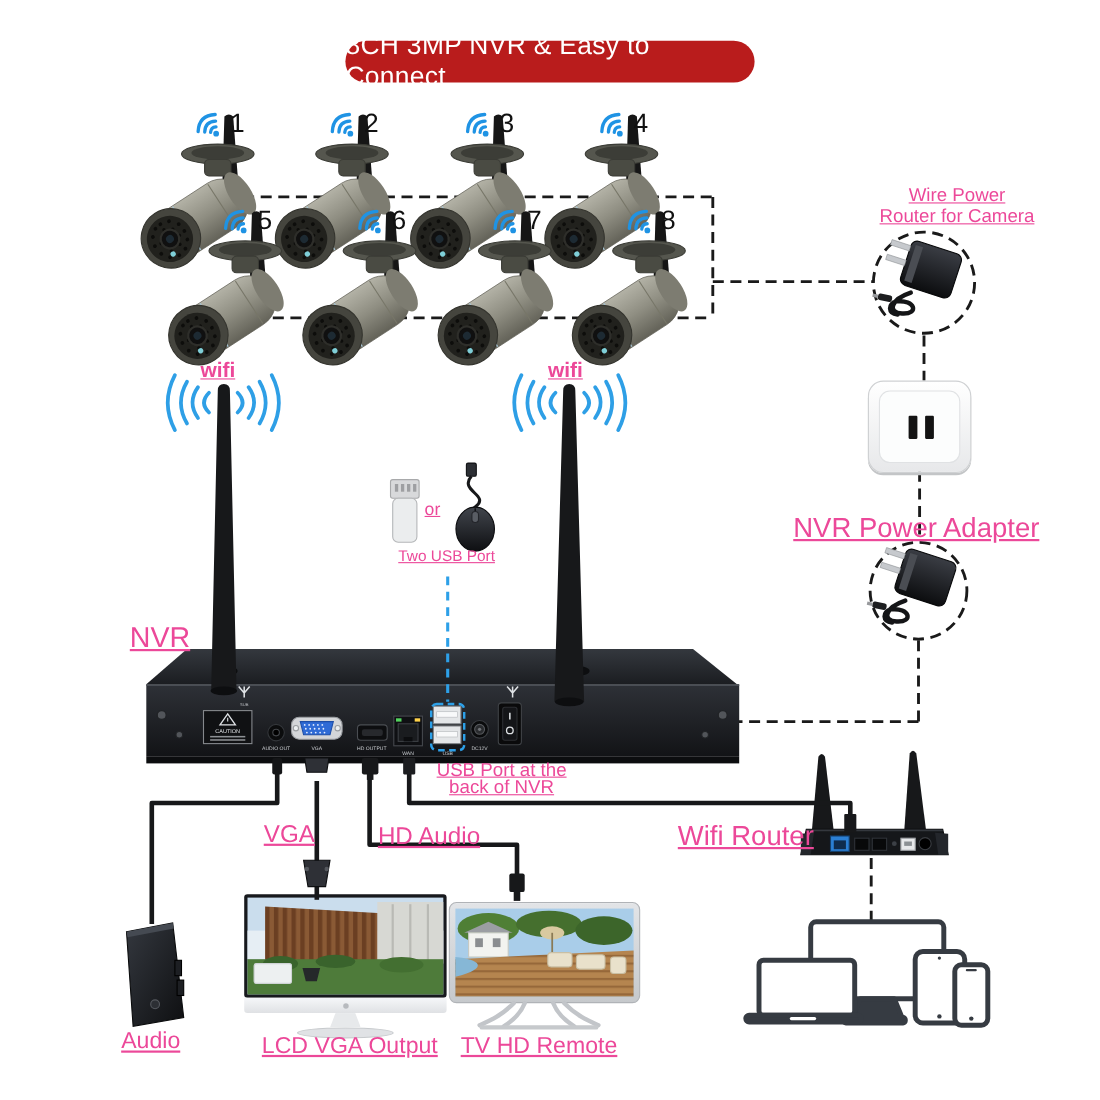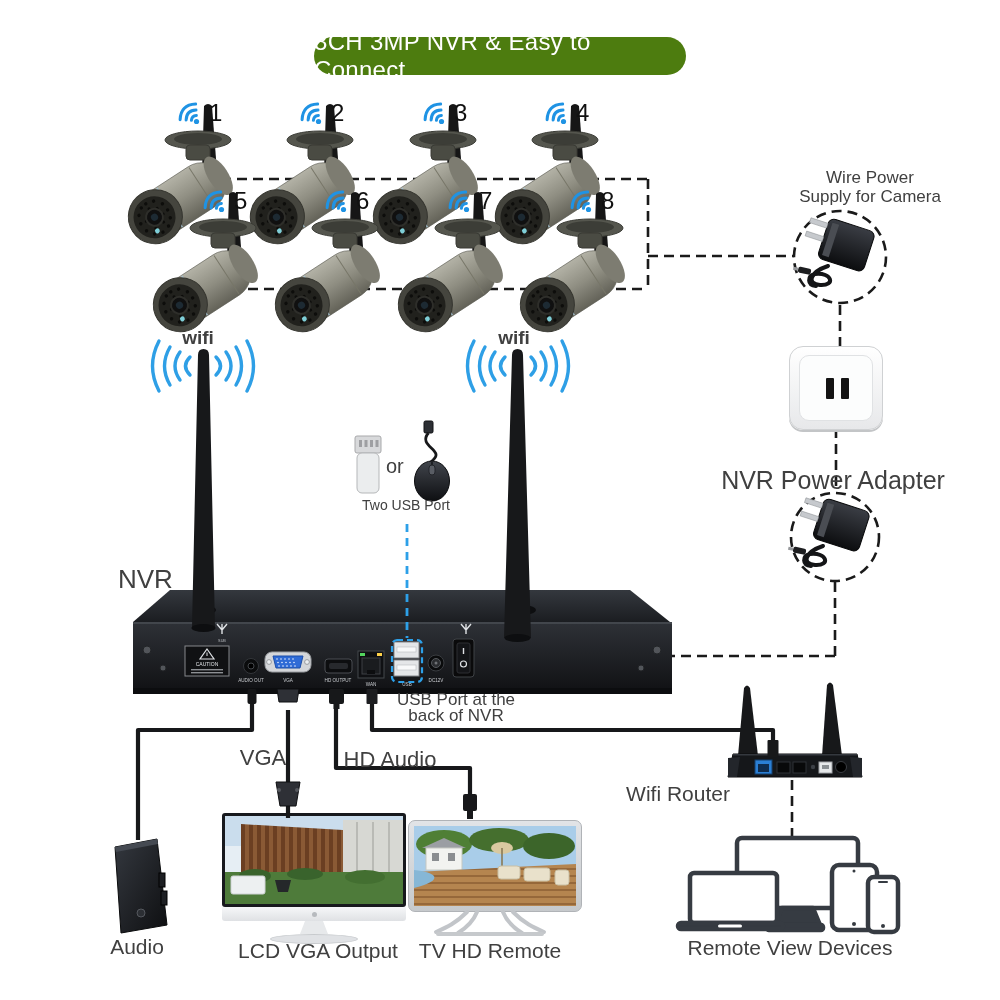--- a/index.html
+++ b/index.html
@@ -1,23 +1,23 @@
 <!DOCTYPE html>
 <html><head>
 <meta charset="utf-8">
 <style>
   html,body{margin:0;padding:0;background:#fff;}
   #canvas{position:relative;width:1000px;height:1000px;background:#fff;overflow:hidden;
           font-family:"Liberation Sans",sans-serif;color:#161616;}
   .abs{position:absolute;}
   svg{display:block;overflow:visible;}
-  .lbl{position:absolute;white-space:nowrap;color:#404040;}
+  .lbl{position:absolute;white-space:nowrap;color:#ec4899;text-decoration:underline;}
   .ctr{transform:translateX(-50%);text-align:center;}
   #title-pill{position:absolute;left:314px;top:37px;width:372px;height:38px;border-radius:20px;
-              background:#4d7c0f;display:flex;align-items:center;justify-content:center;}
+              background:#b91c1c;display:flex;align-items:center;justify-content:center;}
   #title-pill span{color:#fff;font-size:24px;font-weight:500;letter-spacing:.3px;}
   .camera{position:absolute;width:130px;height:160px;}
   .cam-tag{position:absolute;left:56px;top:0;display:flex;align-items:flex-start;gap:3px;}
   .cam-number{font-size:24px;color:#111;line-height:26px;}
   
   #lcd{left:222px;top:813px;width:184px;}
   .lcd-bezel{background:#17191d;border-radius:3px;padding:3px;}
   .lcd-chin{height:14px;background:linear-gradient(#f6f7f9,#dfe1e4);border-radius:0 0 3px 3px;
             display:flex;align-items:center;justify-content:center;}
   .lcd-dot{width:5px;height:5px;border-radius:50%;background:#b7babe;}
@@ -865,33 +865,32 @@
     <use href="#adapterG" transform="translate(-5 280)"></use>
 
     <g stroke="#2da0e8" fill="none">
       <path d="M407 524 V638" stroke-width="2.8" stroke-dasharray="8 6"></path>
       <rect x="392" y="640" width="30" height="42" rx="5" stroke-width="2.2" stroke-dasharray="6 4"></rect>
     </g>
   </svg>
 
   <div class="lbl ctr" style="left:870px;top:168px;font-size:17px;line-height:19px;z-index:4">
     <div>Wire Power</div>
-      <div>Supply for Camera</div>
+      <div>Router for Camera</div>
   </div>
   <div class="lbl ctr" style="left:833px;top:466px;font-size:25px;z-index:4">NVR Power Adapter</div>
-  <div class="lbl" style="left:386px;top:455px;font-size:20px;z-index:4">or</div>
+  <div class="lbl" style="left:386px;top:455px;font-size:16px;z-index:4">or</div>
   <div class="lbl ctr" style="left:406px;top:497px;font-size:14px;z-index:4">Two USB Port</div>
   <div class="lbl" style="left:118px;top:564px;font-size:26px;z-index:4">NVR</div>
   <div class="lbl ctr" style="left:198px;top:327px;font-size:19px;font-weight:bold;z-index:4">wifi</div>
   <div class="lbl ctr" style="left:514px;top:327px;font-size:19px;font-weight:bold;z-index:4">wifi</div>
   <div class="lbl ctr" style="left:456px;top:692px;font-size:17px;line-height:16px;z-index:4">
     <div>USB Port at the</div>
       <div>back of NVR</div>
   </div>
   <div class="lbl ctr" style="left:263px;top:745px;font-size:22px;z-index:4">VGA</div>
   <div class="lbl ctr" style="left:390px;top:747px;font-size:22px;z-index:4">HD Audio</div>
-  <div class="lbl ctr" style="left:678px;top:782px;font-size:21px;z-index:4">Wifi Router</div>
+  <div class="lbl ctr" style="left:678px;top:746px;font-size:25px;z-index:4">Wifi Router</div>
   <div class="lbl ctr" style="left:137px;top:935px;font-size:21px;z-index:4">Audio</div>
   <div class="lbl ctr" style="left:318px;top:939px;font-size:21px;z-index:4">LCD VGA Output</div>
   <div class="lbl ctr" style="left:490px;top:939px;font-size:21px;z-index:4">TV HD Remote</div>
-  <div class="lbl ctr" style="left:790px;top:936px;font-size:21px;z-index:4">Remote View Devices</div>
 
 </div>
 
 </body></html>

